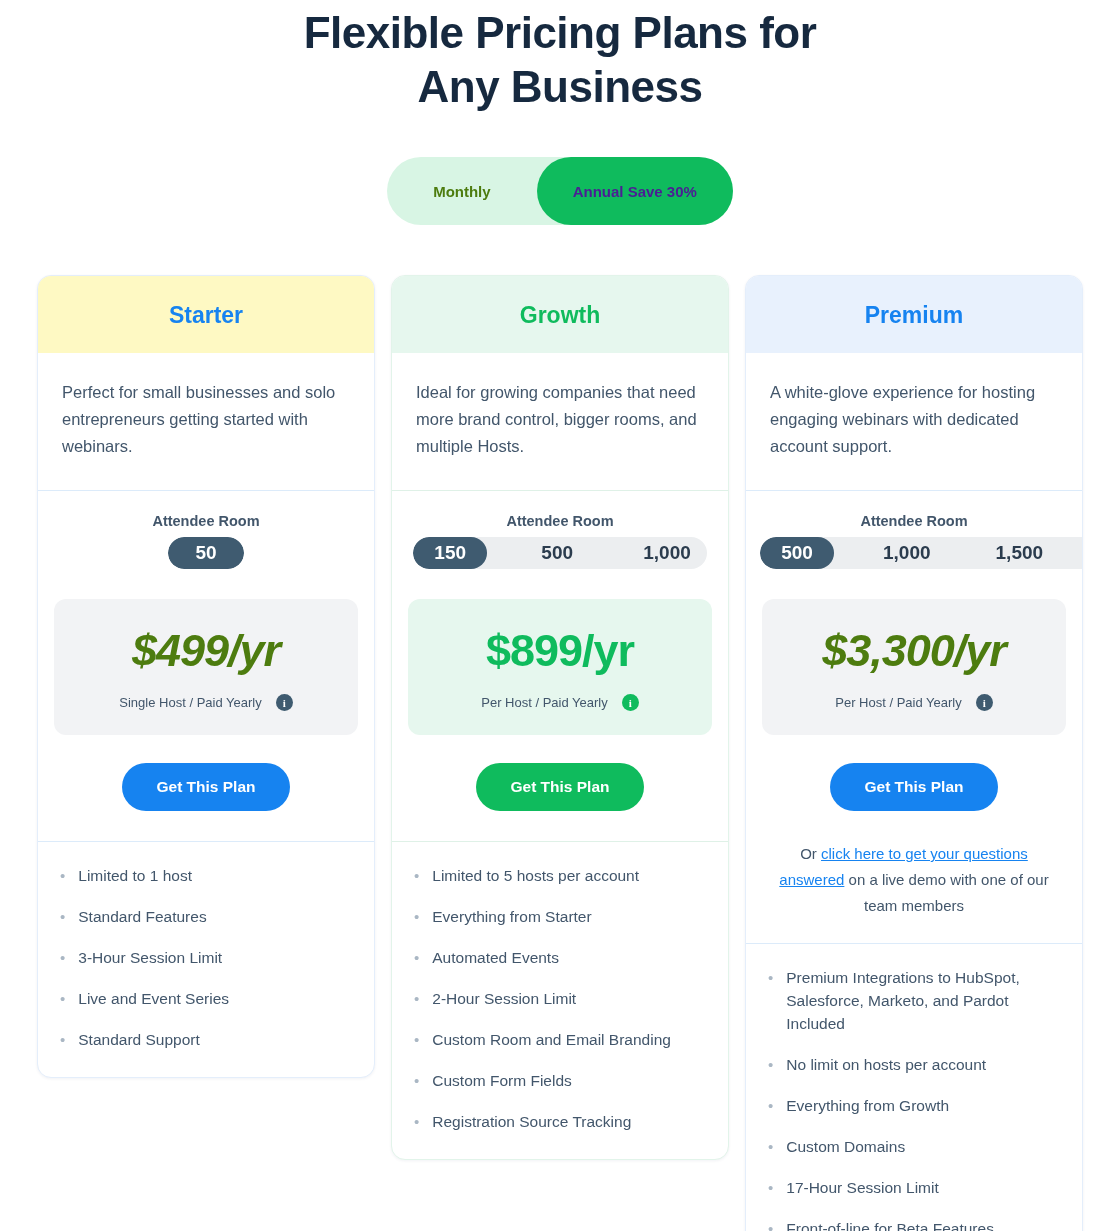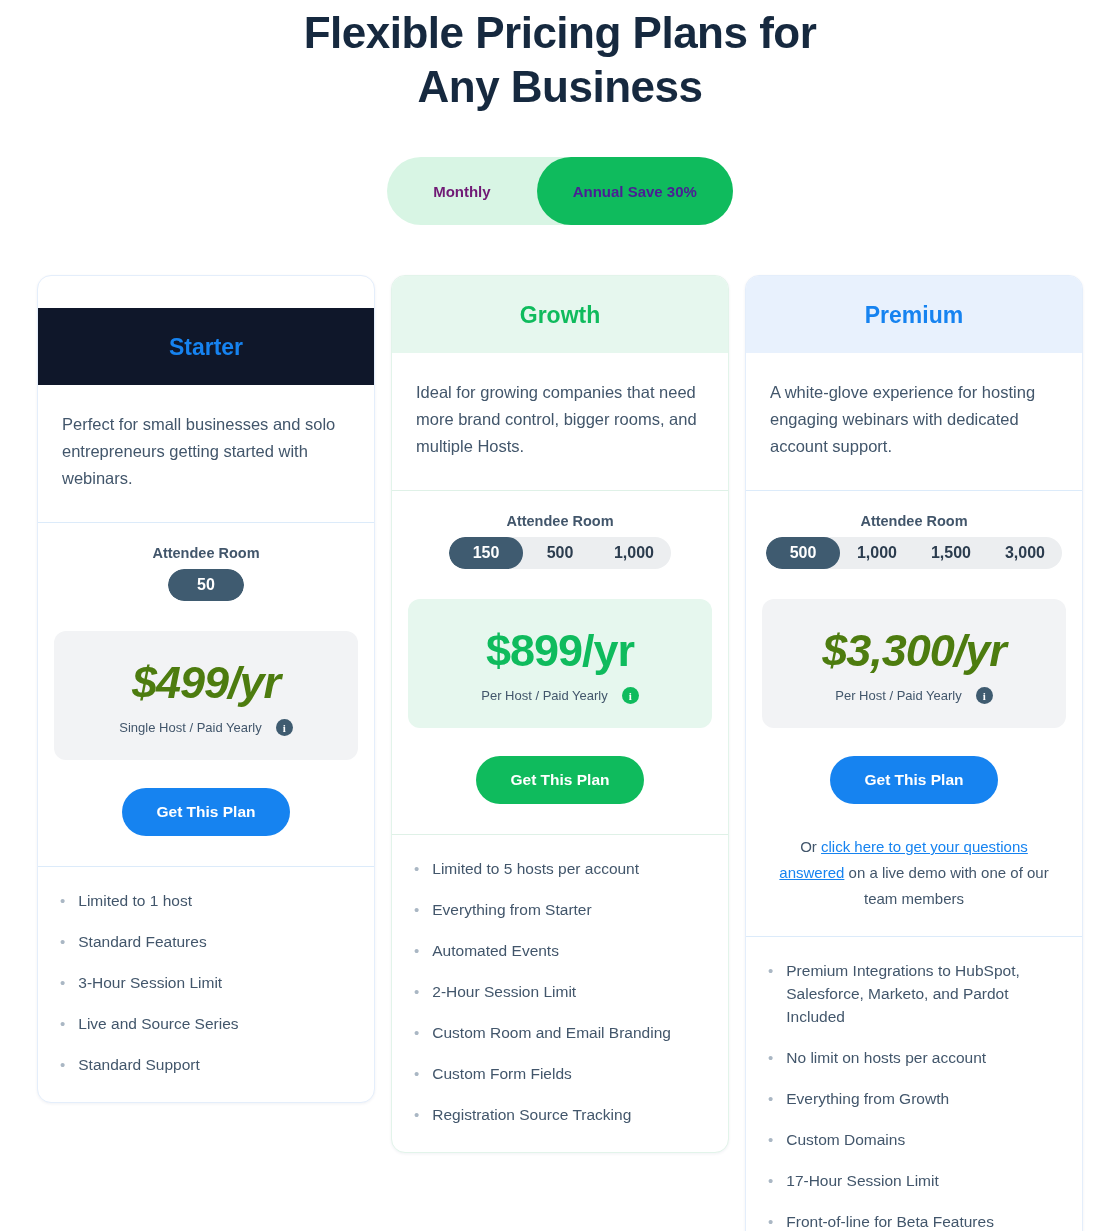--- a/index.html
+++ b/index.html
@@ -48,21 +48,21 @@
     font-size: 15px;
     font-weight: 700;
     border-radius: 40px;
     display: flex;
     align-items: center;
     justify-content: center;
     cursor: pointer;
     user-select: none;
   }
   .toggle-opt.inactive {
-    color: #701a75;
+    color: #4d7c0f;
     padding: 0 46px;
     height: 81px;
   }
   .toggle-opt.active {
     color: #4c1d95;
     background: #0fbb5d;
     height: 68px;
     padding: 0 36px;
   }
 
@@ -84,21 +84,21 @@
   .card.starter  { border: 1px solid #e4eefb; }
   .card.growth   { border: 1px solid #e2f4ea; }
   .card.premium  { border: 1px solid #e4eefb; }
 
   .card-header {
     text-align: center;
     font-size: 23px;
     font-weight: 700;
     padding: 26px 0 24px;
   }
-  .card.starter  .card-header { background: #0f172a; color: #1683f0; margin-top: 32px; }
+  .card.starter  .card-header { background: #fef9c3; color: #1683f0; }
   .card.growth   .card-header { background: #e6f7ee; color: #0fbb5d; }
   .card.premium  .card-header { background: #e8f1fd; color: #1683f0; }
 
   .card-desc {
     color: #42566b;
     font-size: 16.5px;
     line-height: 27px;
     padding: 26px 24px 30px;
   }
   .divider {
@@ -117,23 +117,23 @@
     font-weight: 700;
     color: #42566b;
     margin-bottom: 8px;
   }
   .room-options {
     display: inline-flex;
     align-items: center;
     border-radius: 28px;
     overflow: hidden;
   }
-  .room-options.has-track { background: #eceef0; }
+  .room-options.has-track { background: #eceef0; gap: 33px; }
   .room-opt {
-    font-size: 16px;
+    font-size: 19px;
     font-weight: 600;
     color: #2b3c4e;
     height: 32px;
     display: flex;
     align-items: center;
     justify-content: center;
     border-radius: 28px;
     cursor: pointer;
     user-select: none;
   }
@@ -154,21 +154,21 @@
   .price-box.mint  { background: #e6f7ee; }
   .price-amount {
     font-size: 45px;
     font-weight: 700;
     letter-spacing: -1px;
     line-height: 52px;
   }
   .price-amount.slate { color: #4d7c0f; font-style: italic; }
   .price-amount.green { color: #0fbb5d; }
   .price-note {
-    margin-top: 10px;
+    margin-top: 17px;
     font-size: 13px;
     color: #42566b;
     display: flex;
     align-items: center;
     justify-content: center;
     gap: 14px;
   }
   .info-icon {
     width: 17px; height: 17px;
     border-radius: 50%;
@@ -287,21 +287,21 @@
         <li class="feature">
           <span class="bullet">•</span>
           <span>Standard Features</span>
         </li>
         <li class="feature">
           <span class="bullet">•</span>
           <span>3-Hour Session Limit</span>
         </li>
         <li class="feature">
           <span class="bullet">•</span>
-          <span>Live and Source Series</span>
+          <span>Live and Event Series</span>
         </li>
         <li class="feature">
           <span class="bullet">•</span>
           <span>Standard Support</span>
         </li>
       </ul>
     </div>
 
     <div class="card growth">
       <div class="card-header">Growth</div>

